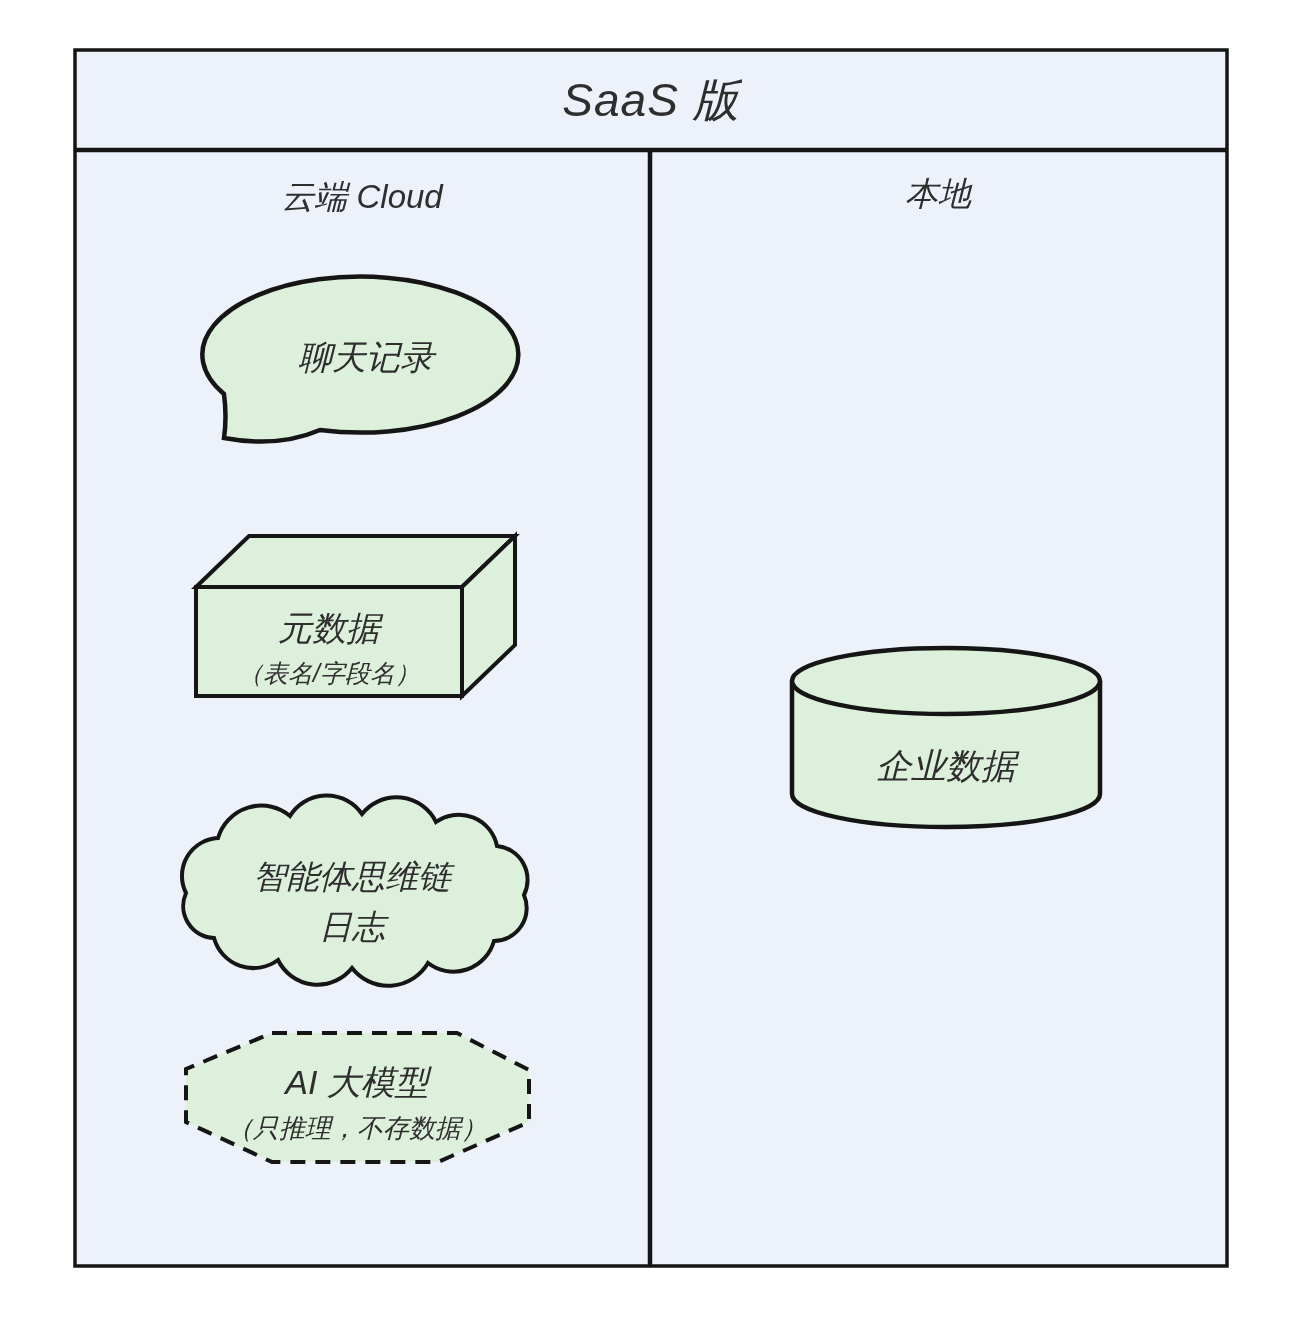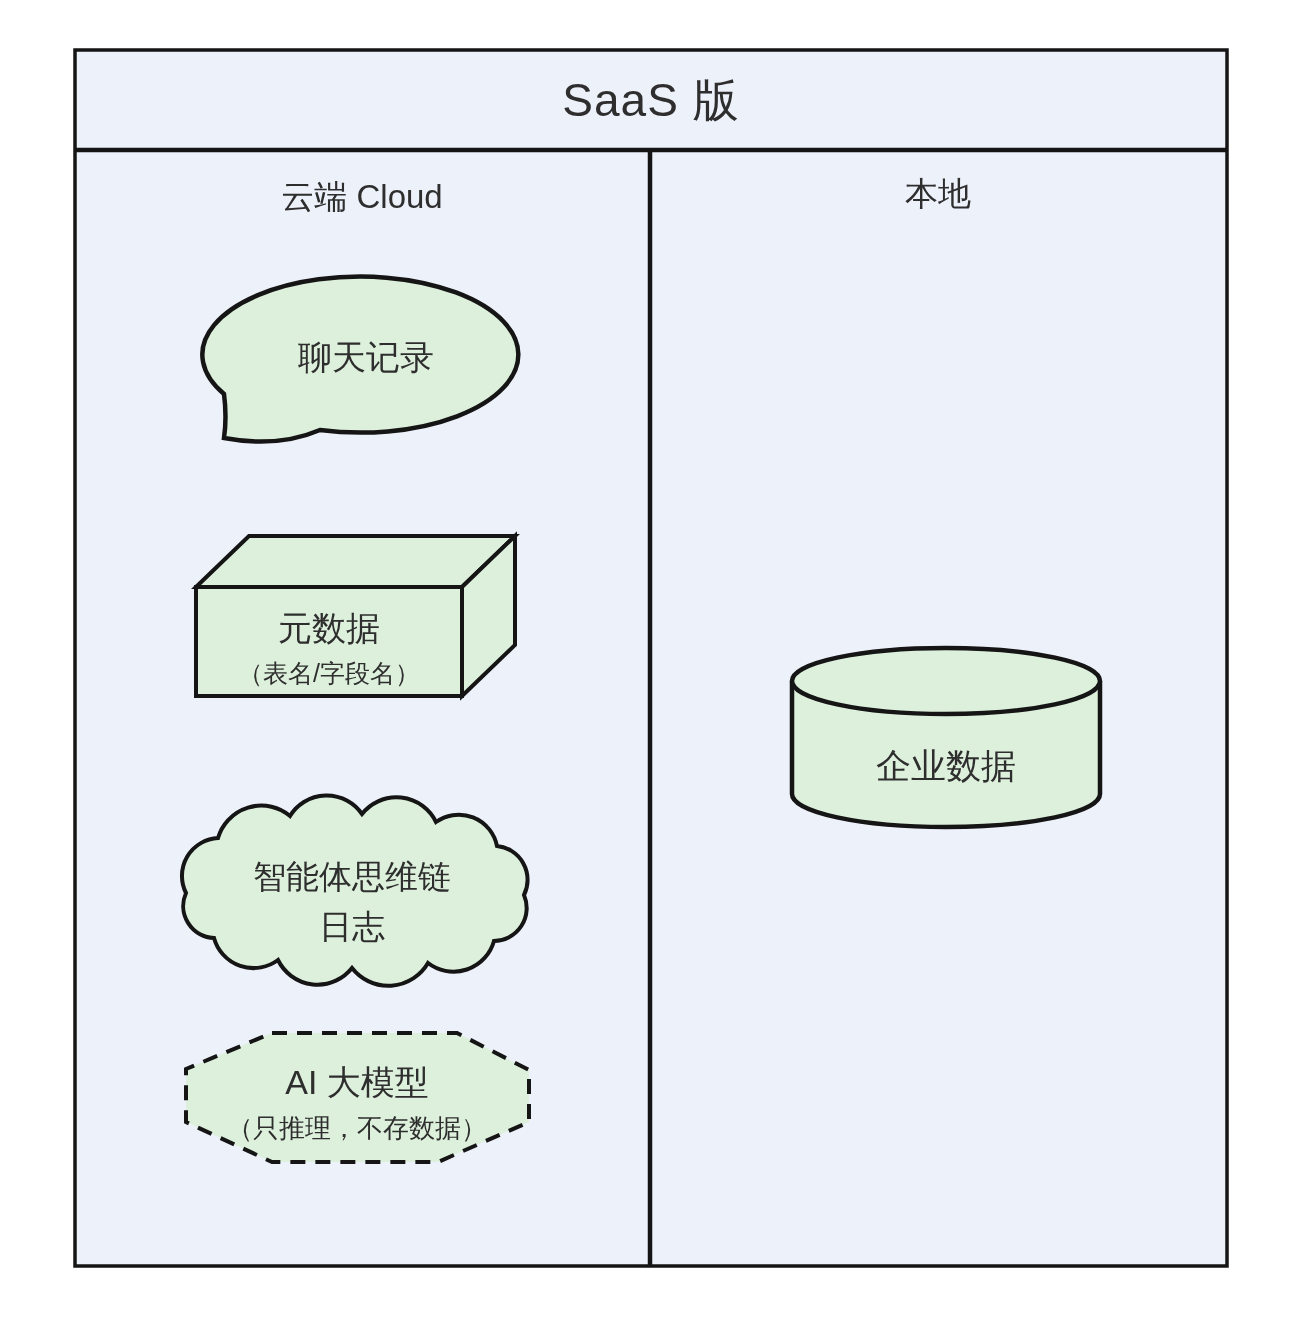--- a/index.html
+++ b/index.html
@@ -7,20 +7,21 @@
     padding: 0;
     background: #ffffff;
     font-family: "Liberation Sans", sans-serif;
   }
   .stage {
     position: relative;
     width: 1290px;
     height: 1332px;
     background: #ffffff;
     overflow: hidden;
+    font-style: italic;
   }
   svg { display: block; }
 
   .panel {
     fill: #EDF1FA;
     stroke: #151515;
     stroke-width: 3.5;
   }
   .divider {
     stroke: #151515;

